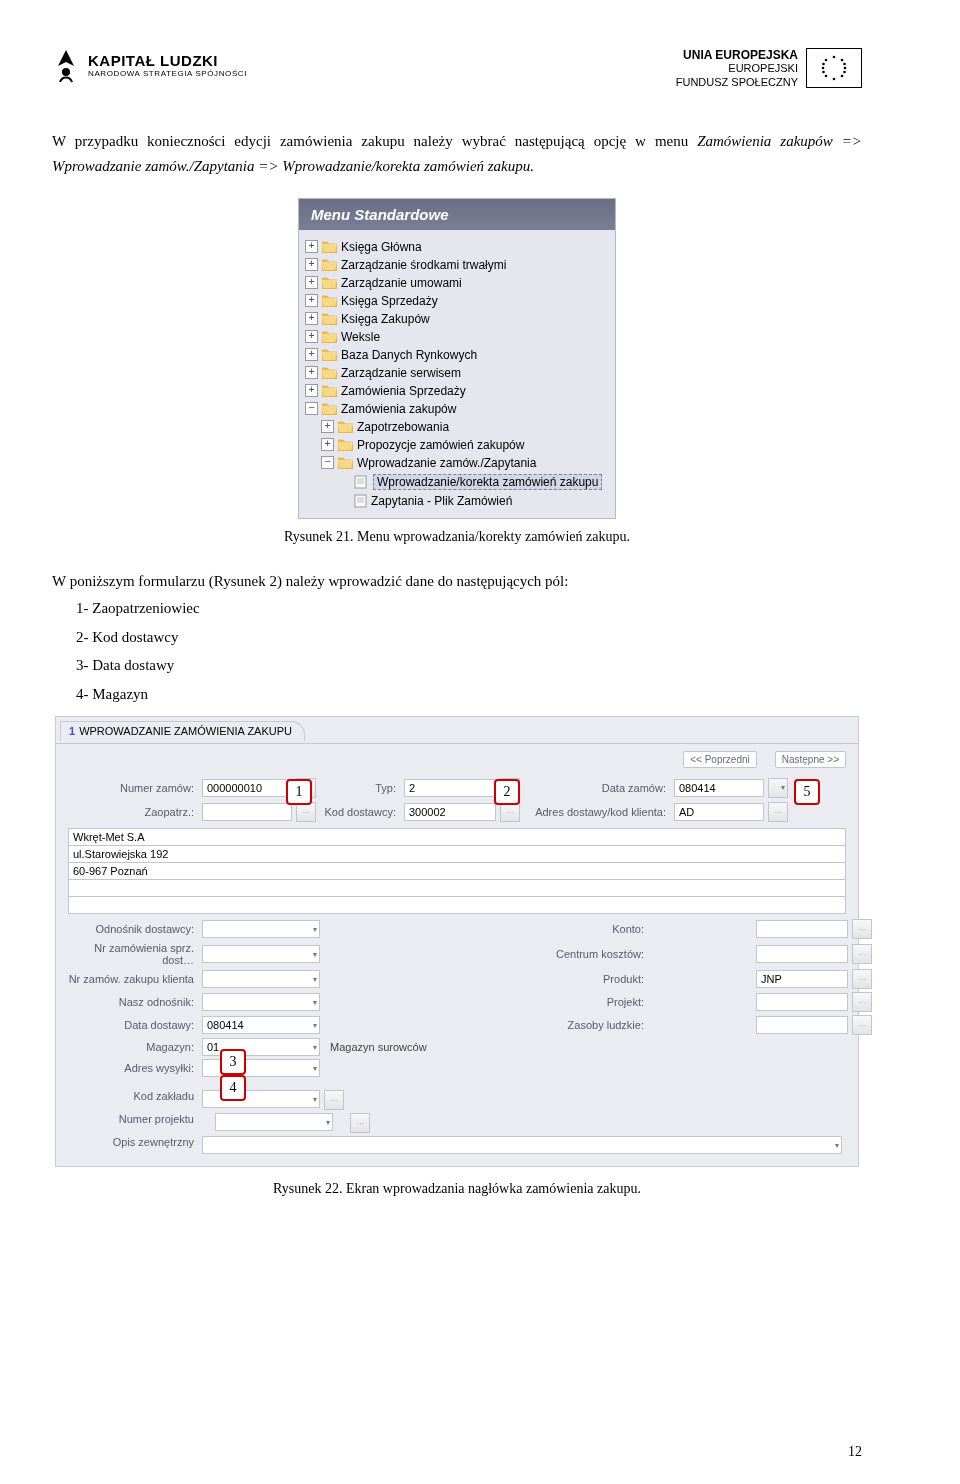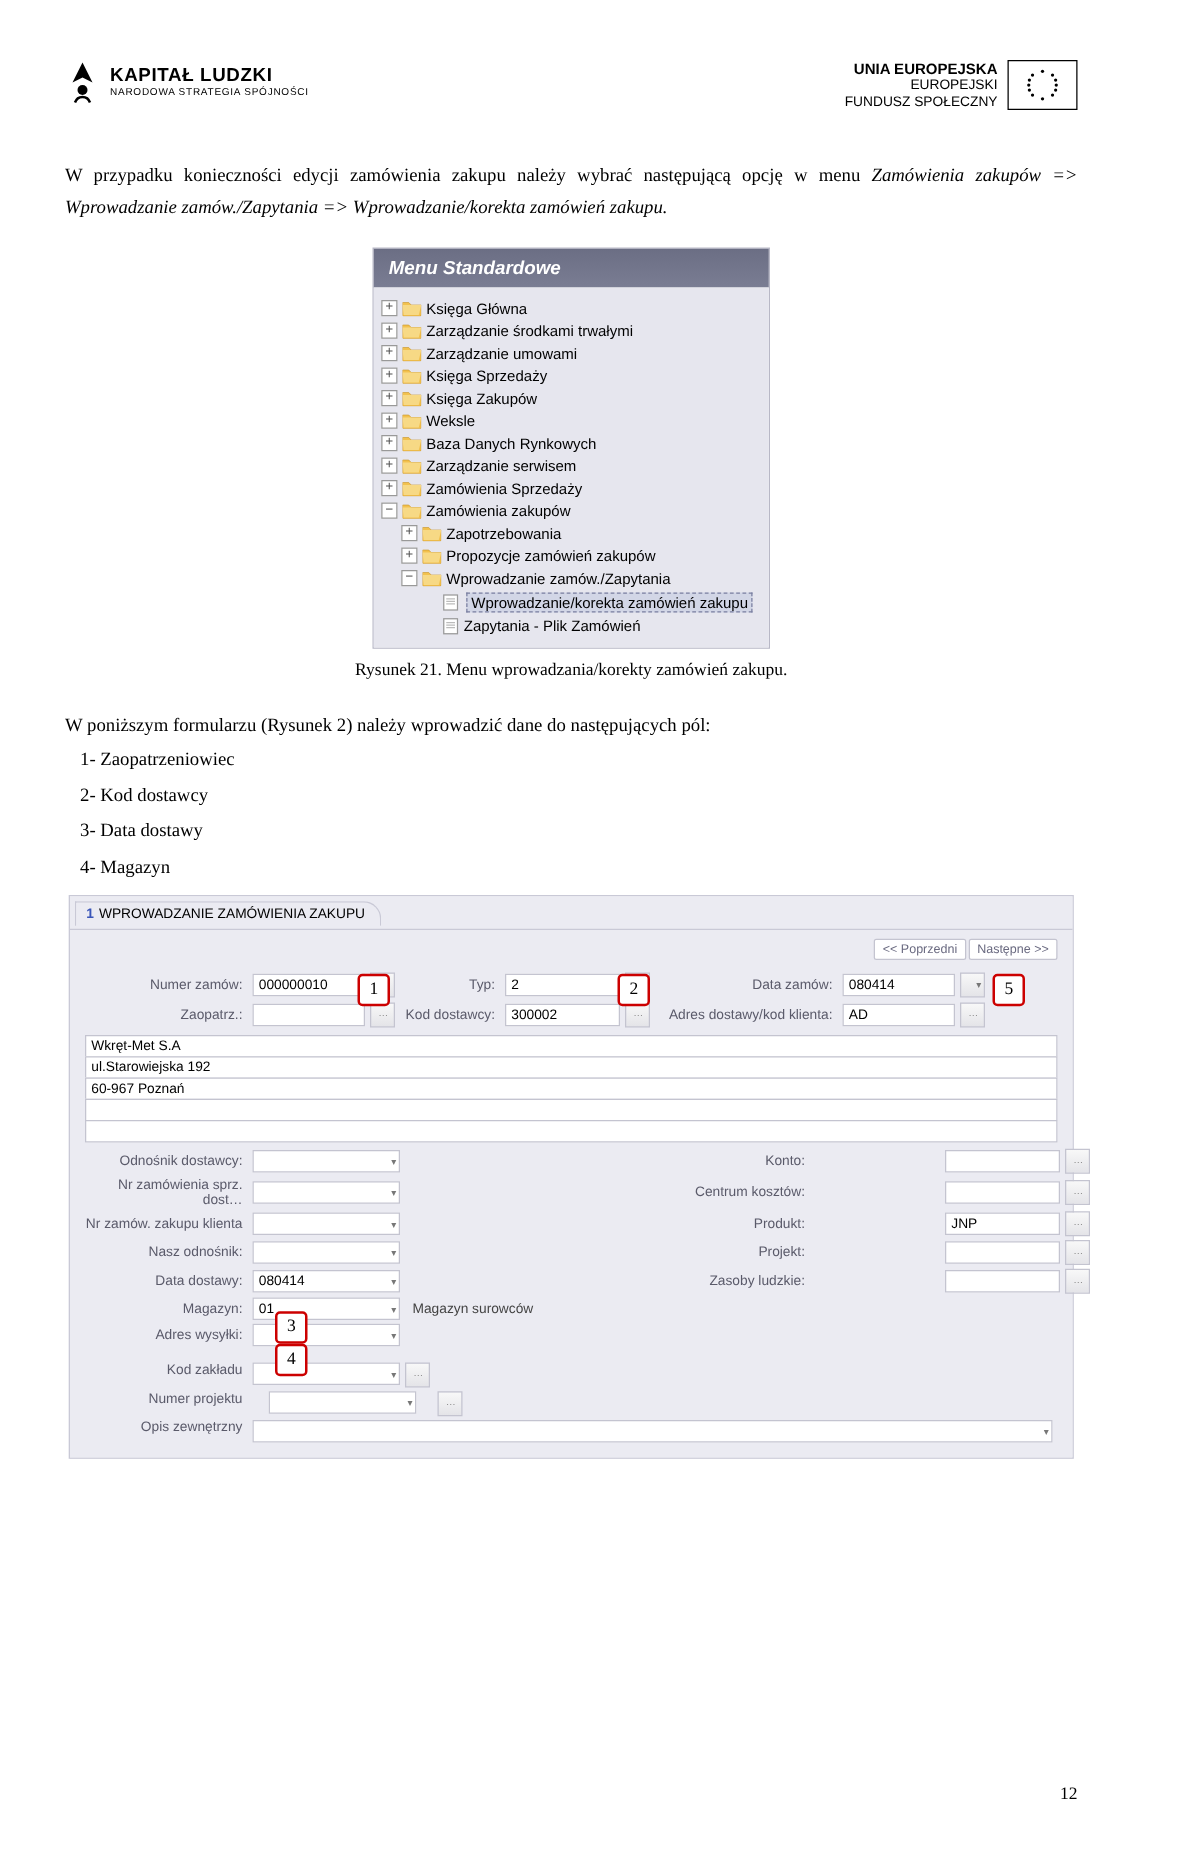--- a/index.html
+++ b/index.html
@@ -46,28 +46,28 @@
     line-height: 1.7;
     text-align: justify;
   }
   .body-text i { font-style: italic; }
 
   .caption { text-align: center; font-size: 14px; margin: 10px 0 24px; }
 
   ol.fields {
     list-style: none;
     padding: 0;
-    margin: 0 0 8px 12px;
+    margin: 0 0 8px 24px;
     font-size: 15px;
     line-height: 1.9;
   }
 
   .page-num {
     position: absolute;
-    bottom: 40px;
+    bottom: 24px;
     right: 70px;
     font-size: 14px;
   }
 
   
   .menu-shot {
     width: 316px;
     margin: 8px auto;
     font-family: Tahoma, Arial, sans-serif;
     font-size: 12px;
@@ -138,21 +138,21 @@
     background: #ebebf2;
     border: 1px solid #c9c9d6;
     border-bottom: 1px solid #ebebf2;
     padding: 3px 12px 3px 8px;
     font-size: 11px;
     position: relative;
     top: 1px;
     border-radius: 0 14px 0 0;
   }
   .form-tab .num { color: #3a55b8; font-weight: bold; margin-right: 4px; }
-  .nav-btns { position: absolute; right: 12px; top: 34px; display: flex; gap: 2px; }
+  .nav-btns { position: absolute; right: 12px; top: 34px; display: flex; gap: 18px; }
   .nav-btn {
     background: #fff;
     border: 1px solid #c4c4d0;
     padding: 2px 6px;
     font-size: 10px;
     color: #6a6a80;
     border-radius: 2px;
   }
   .form-body {
     background: #ebebf2;
@@ -571,16 +571,17 @@
         </div>
   </div>
 
   <div class="callout" style="top:62px; left:230px;">1</div>
   <div class="callout" style="top:62px; left:438px;">2</div>
   <div class="callout" style="top:62px; left:738px;">5</div>
   <div class="callout" style="top:332px; left:164px;">3</div>
   <div class="callout" style="top:358px; left:164px;">4</div>
 </div>
 
+<div class="caption" style="margin-top:14px;">Rysunek 22. Ekran wprowadzania nagłówka zamówienia zakupu.</div>
 
 <div class="page-num">12</div>
 
 </div>
 
 </body></html>

